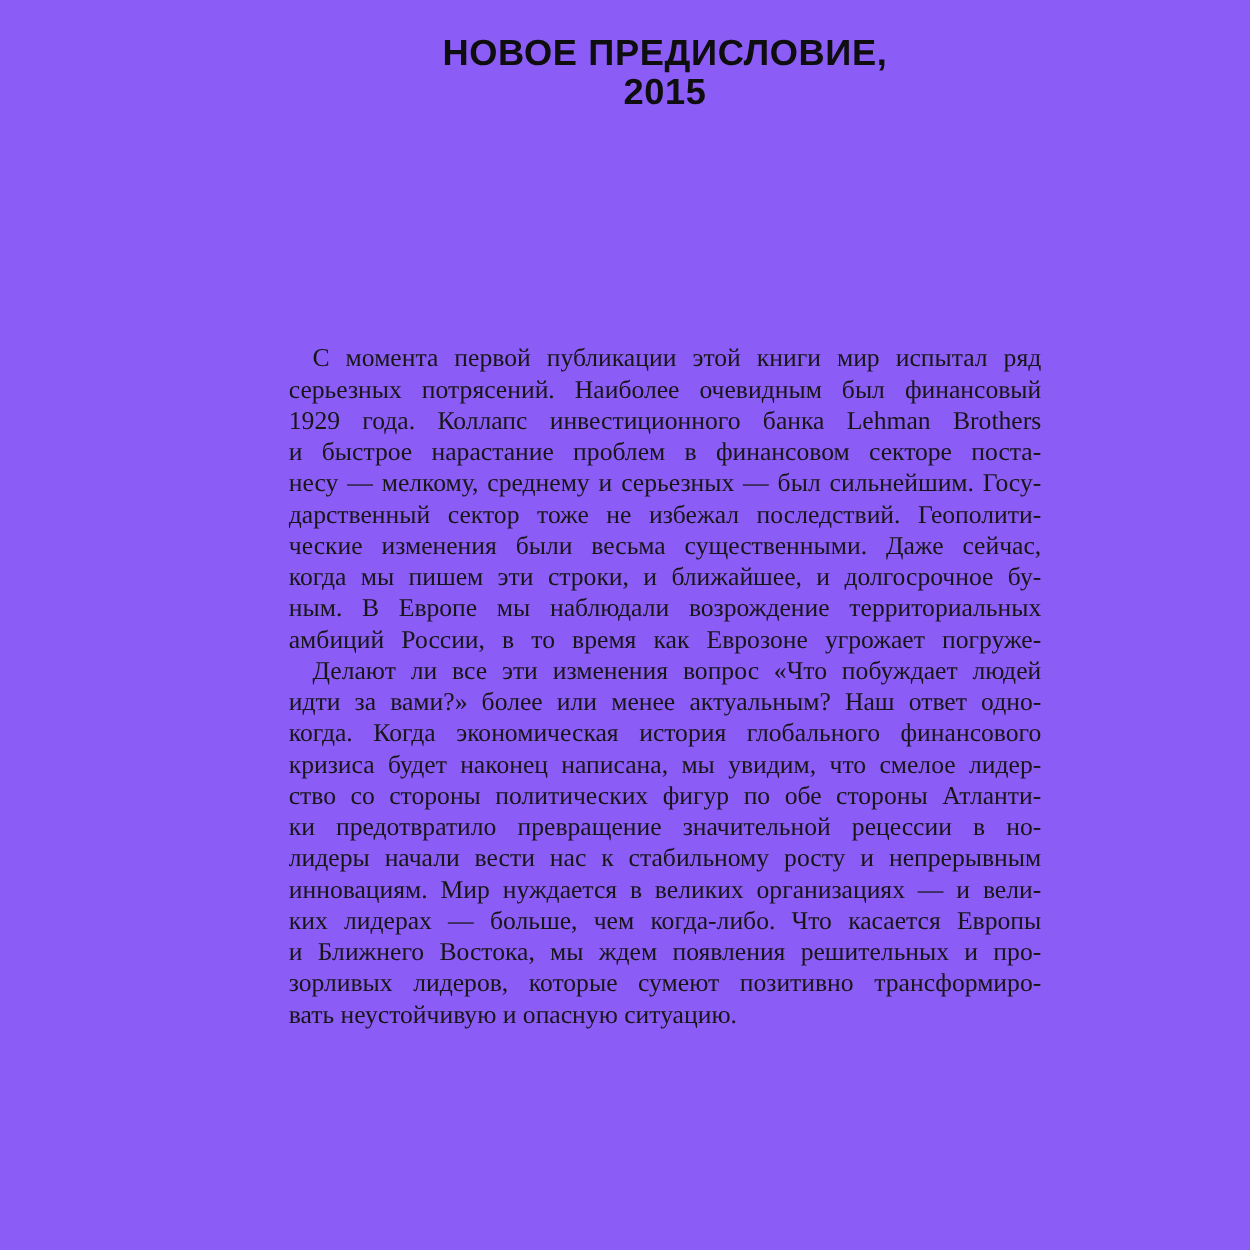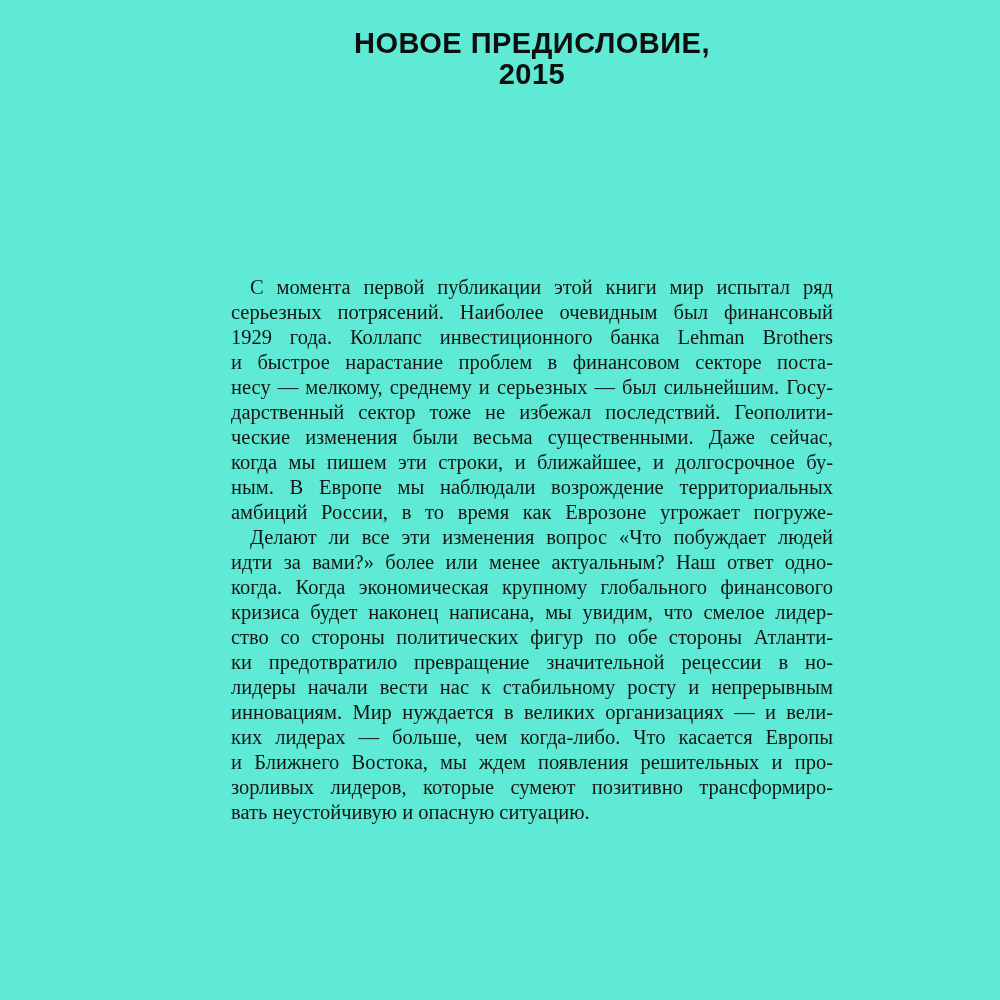--- a/index.html
+++ b/index.html
@@ -6,21 +6,21 @@
   html, body { width: 1000px; height: 1000px; }
   body {
     background: #ffffff;
     font-family: "Liberation Serif", serif;
     position: relative;
     overflow: hidden;
   }
   .page {
     position: absolute;
     inset: 0;
-    background: #5eead4;
+    background: #8b5cf6;
   }
   .heading {
     position: absolute;
     top: 28px;
     left: 231px;
     width: 602px;
     text-align: center;
     font-family: "Liberation Sans", sans-serif;
     font-weight: bold;
     font-size: 29px;
@@ -61,21 +61,21 @@
       <div class="text-line">1929 года. Коллапс инвестиционного банка Lehman Brothers</div>
       <div class="text-line">и быстрое нарастание проблем в финансовом секторе поста-</div>
       <div class="text-line">несу — мелкому, среднему и серьезных — был сильнейшим. Госу-</div>
       <div class="text-line">дарственный сектор тоже не избежал последствий. Геополити-</div>
       <div class="text-line">ческие изменения были весьма существенными. Даже сейчас,</div>
       <div class="text-line">когда мы пишем эти строки, и ближайшее, и долгосрочное бу-</div>
       <div class="text-line">ным. В Европе мы наблюдали возрождение территориальных</div>
       <div class="text-line">амбиций России, в то время как Еврозоне угрожает погруже-</div>
       <div class="text-line first">Делают ли все эти изменения вопрос «Что побуждает людей</div>
       <div class="text-line">идти за вами?» более или менее актуальным? Наш ответ одно-</div>
-      <div class="text-line">когда. Когда экономическая крупному глобального финансового</div>
+      <div class="text-line">когда. Когда экономическая история глобального финансового</div>
       <div class="text-line">кризиса будет наконец написана, мы увидим, что смелое лидер-</div>
       <div class="text-line">ство со стороны политических фигур по обе стороны Атланти-</div>
       <div class="text-line">ки предотвратило превращение значительной рецессии в но-</div>
       <div class="text-line">лидеры начали вести нас к стабильному росту и непрерывным</div>
       <div class="text-line">инновациям. Мир нуждается в великих организациях — и вели-</div>
       <div class="text-line">ких лидерах — больше, чем когда-либо. Что касается Европы</div>
       <div class="text-line">и Ближнего Востока, мы ждем появления решительных и про-</div>
       <div class="text-line">зорливых лидеров, которые сумеют позитивно трансформиро-</div>
       <div class="text-line last">вать неустойчивую и опасную ситуацию.</div>
     </div>

